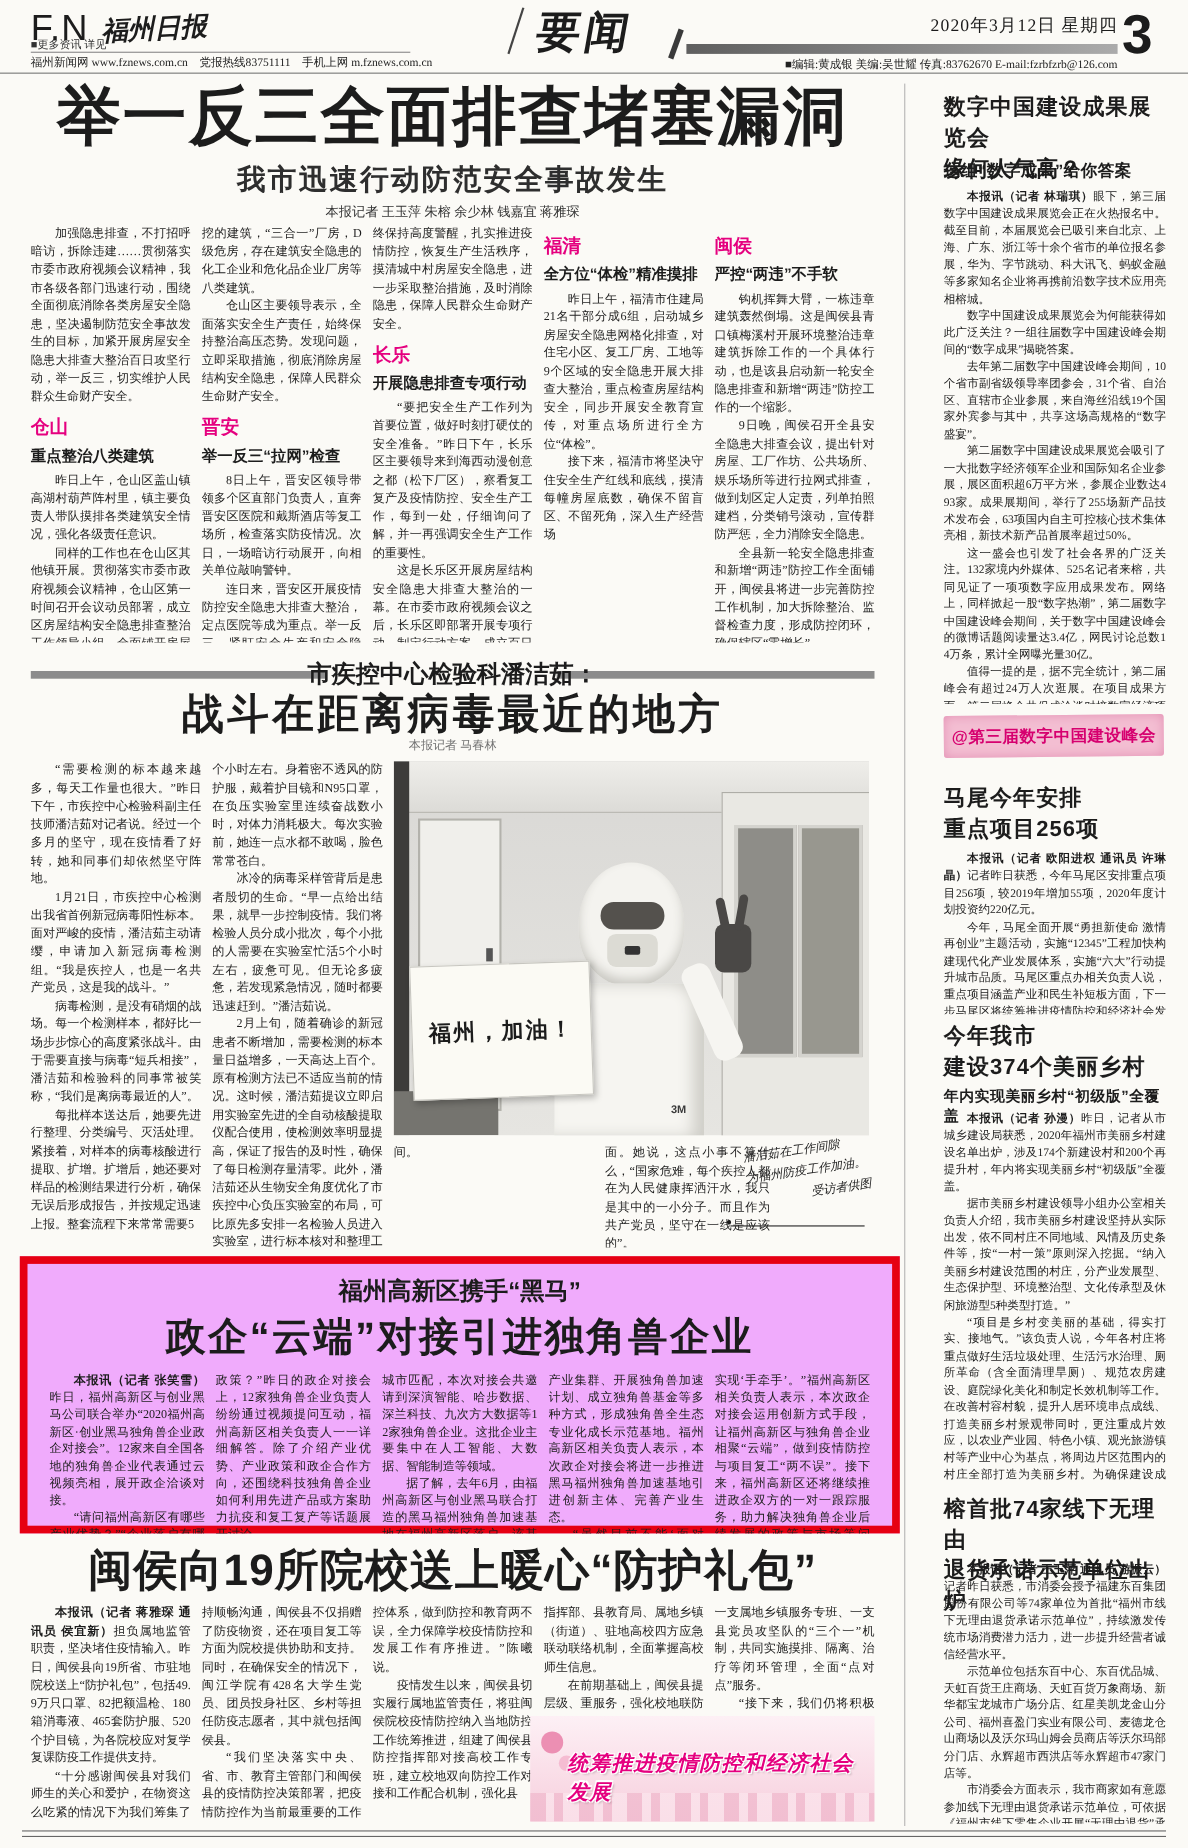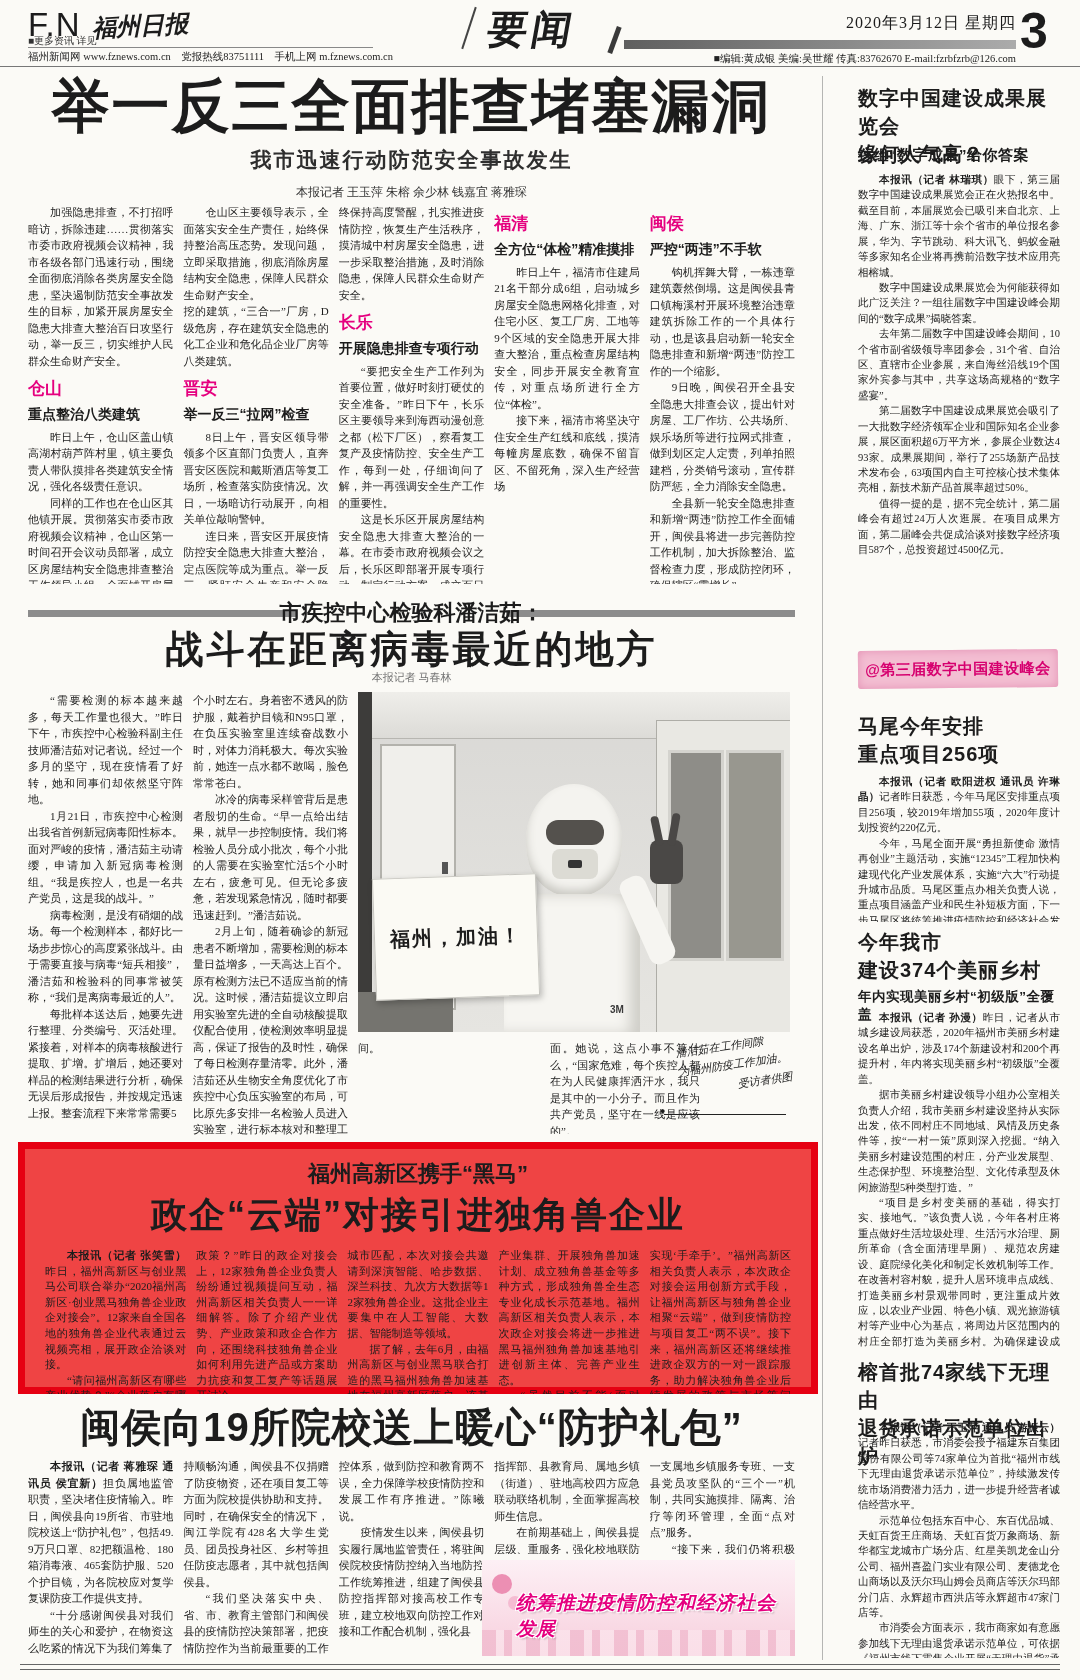--- a/index.html
+++ b/index.html
@@ -26,21 +26,21 @@
   .cols{display:flex;gap:10px;}
   .col{flex:1;overflow:hidden;font-size:11px;line-height:1.5;text-align:justify;word-break:break-all;}
   .para{margin:0;text-indent:2em;}
   .para.noind{text-indent:0;}
   .para b{font-family:"Liberation Sans","DejaVu Sans",sans-serif;font-weight:700;}
   .region{color:#e5007f;font-family:"Liberation Sans","DejaVu Sans",sans-serif;font-weight:900;
           font-size:17px;margin:7px 0 2px;}
   .colhead{font-family:"Liberation Sans","DejaVu Sans",sans-serif;font-weight:700;font-size:14px;margin:0 0 4px;}
   
   .lead-headline{left:28px;top:76px;width:767px;font-size:58px;font-weight:900;letter-spacing:2px;line-height:1.05;}
-  .lead-sub{left:28px;top:146px;width:767px;font-size:21px;font-weight:700;color:#2e2e2e;letter-spacing:2px;}
+  .lead-sub{left:28px;top:146px;width:767px;font-size:26px;font-weight:700;color:#2e2e2e;letter-spacing:2px;}
   .lead-by{left:28px;top:184px;width:767px;font-size:12px;color:#333;}
   .lead-cols{left:28px;top:204px;width:767px;height:380px;}
   
   .mid-bar{height:7px;background:#8c8c8c;top:610px;}
   .mid-bar.l{left:28px;width:268px;}
   .mid-bar.r{left:506px;width:289px;}
   .mid-kicker{left:28px;top:598px;width:767px;font-size:22px;font-weight:900;}
   .mid-headline{left:28px;top:624px;width:767px;font-size:38px;font-weight:900;letter-spacing:3px;}
   .mid-by{left:28px;top:670px;width:767px;font-size:11px;color:#737373;}
   .mid-cols-left{left:28px;top:692px;width:320px;height:443px;}
@@ -69,21 +69,21 @@
   .ph-arm{position:absolute;left:276px;top:182px;width:27px;height:92px;background:#f6f5f1;transform:rotate(-24deg);border-radius:10px;}
   .ph-glove{position:absolute;left:292px;top:148px;width:33px;height:44px;background:#4a4846;border-radius:8px;}
   .ph-f1{position:absolute;left:295px;top:124px;width:8px;height:30px;background:#4a4846;border-radius:4px;transform:rotate(-12deg);}
   .ph-f2{position:absolute;left:312px;top:121px;width:8px;height:33px;background:#4a4846;border-radius:4px;transform:rotate(10deg);}
   .ph-3m{position:absolute;left:252px;top:312px;font-size:10px;font-weight:700;color:#3a3a3a;}
   .ph-sign{position:absolute;left:16px;top:184px;width:162px;height:120px;background:#fbfaf4;border:1px solid #c7c6c0;
            transform:rotate(-2deg);box-shadow:2px 3px 6px rgba(0,0,0,.25);display:flex;align-items:center;justify-content:center;}
   .ph-hand{position:absolute;left:30px;top:190px;width:110px;height:60px;background:radial-gradient(closest-side,#8a8984,transparent);opacity:.45;}
   .ph-sign span{position:relative;font-size:20px;font-weight:700;letter-spacing:2px;}
   
-  .redbox{left:18px;top:1142px;width:786px;height:238px;border:7px solid #e60012;background:#ef4444;}
+  .redbox{left:18px;top:1142px;width:786px;height:238px;border:7px solid #e60012;background:#f0abfc;}
   .rb-kicker{width:100%;margin-top:10px;font-size:22px;font-weight:900;text-align:center;}
   .rb-headline{width:100%;margin-top:2px;font-size:36px;font-weight:900;text-align:center;letter-spacing:2px;}
   .rb-cols{margin:8px 20px 0 20px;height:146px;}
   .rb-cols .col{font-size:11px;line-height:1.42;}
   
   .bt-headline{left:28px;top:1400px;width:767px;font-size:40px;font-weight:900;letter-spacing:1px;}
   .bt-cols{left:28px;top:1458px;width:767px;height:198px;}
   .bt-cols .col:nth-child(4),.bt-cols .col:nth-child(5){height:96px;}
   .banner{left:482px;top:1560px;width:313px;height:96px;background:linear-gradient(#fdf0f5,#f7cfdd);overflow:hidden;}
   .banner-text{position:absolute;left:34px;top:30px;width:270px;font-size:19px;font-weight:900;font-style:italic;
@@ -133,22 +133,22 @@
     <div class="abs lead-by center">本报记者 王玉萍 朱榕 余少林 钱嘉宜 蒋雅琛</div>
     <div class="abs cols lead-cols">
         <div class="col">
           <p class="para">加强隐患排查，不打招呼暗访，拆除违建……贯彻落实市委市政府视频会议精神，我市各级各部门迅速行动，围绕全面彻底消除各类房屋安全隐患，坚决遏制防范安全事故发生的目标，加紧开展房屋安全隐患大排查大整治百日攻坚行动，举一反三，切实维护人民群众生命财产安全。</p>
           <div class="region">仓山</div>
           <div class="colhead">重点整治八类建筑</div>
           <p class="para">昨日上午，仓山区盖山镇高湖村葫芦阵村里，镇主要负责人带队摸排各类建筑安全情况，强化各级责任意识。</p>
           <p class="para">同样的工作也在仓山区其他镇开展。贯彻落实市委市政府视频会议精神，仓山区第一时间召开会议动员部署，成立区房屋结构安全隐患排查整治工作领导小组，全面铺开房屋结构安全隐患大排查大整治百日攻坚行动，逐级明确责任，对各类建筑开展地毯式、拉网式大排查、大整治。</p>
         </div>
         <div class="col">
+          <p class="para noind">挖的建筑，“三合一”厂房，D级危房，存在建筑安全隐患的化工企业和危化品企业厂房等八类建筑。</p>
           <p class="para">仓山区主要领导表示，全面落实安全生产责任，始终保持整治高压态势。发现问题，立即采取措施，彻底消除房屋结构安全隐患，保障人民群众生命财产安全。</p>
-          <p class="para noind">挖的建筑，“三合一”厂房，D级危房，存在建筑安全隐患的化工企业和危化品企业厂房等八类建筑。</p>
           <div class="region">晋安</div>
           <div class="colhead">举一反三“拉网”检查</div>
           <p class="para">8日上午，晋安区领导带领多个区直部门负责人，直奔晋安区医院和戴斯酒店等复工场所，检查落实防疫情况。次日，一场暗访行动展开，向相关单位敲响警钟。</p>
           <p class="para">连日来，晋安区开展疫情防控安全隐患大排查大整治，定点医院等成为重点。举一反三、紧盯安全生产和安全隐患，鼓山镇对辖区酒店开展安全检查督导，特别是农村建房，摸排查处“四无”等各种问题，防患未然。</p>
         </div>
         <div class="col">
           <p class="para noind">终保持高度警醒，扎实推进疫情防控，恢复生产生活秩序，摸清城中村房屋安全隐患，进一步采取整治措施，及时消除隐患，保障人民群众生命财产安全。</p>
           <div class="region">长乐</div>
           <div class="colhead">开展隐患排查专项行动</div>
           <p class="para">“要把安全生产工作列为首要位置，做好时刻打硬仗的安全准备。”昨日下午，长乐区主要领导来到海西动漫创意之都（松下厂区），察看复工复产及疫情防控、安全生产工作，每到一处，仔细询问了解，并一再强调安全生产工作的重要性。</p>
@@ -293,20 +293,21 @@
     <div class="abs sb-title sans" style="top:84px;">
       <div>数字中国建设成果展览会</div>
       <div>缘何人气高？</div>
     </div>
     <div class="abs sb-sub sans" style="top:146px;">这组“数字成果”给你答案</div>
     <div class="abs sb-body" style="top:172px;height:468px;">
         <p class="para"><b>本报讯（记者 林瑞琪）</b>眼下，第三届数字中国建设成果展览会正在火热报名中。截至目前，本届展览会已吸引来自北京、上海、广东、浙江等十余个省市的单位报名参展，华为、字节跳动、科大讯飞、蚂蚁金融等多家知名企业将再携前沿数字技术应用亮相榕城。</p>
         <p class="para">数字中国建设成果展览会为何能获得如此广泛关注？一组往届数字中国建设峰会期间的“数字成果”揭晓答案。</p>
         <p class="para">去年第二届数字中国建设峰会期间，10个省市副省级领导率团参会，31个省、自治区、直辖市企业参展，来自海丝沿线19个国家外宾参与其中，共享这场高规格的“数字盛宴”。</p>
         <p class="para">第二届数字中国建设成果展览会吸引了一大批数字经济领军企业和国际知名企业参展，展区面积超6万平方米，参展企业数达493家。成果展期间，举行了255场新产品技术发布会，63项国内自主可控核心技术集体亮相，新技术新产品首展率超过50%。</p>
+        <p class="para">这一盛会也引发了社会各界的广泛关注。132家境内外媒体、525名记者来榕，共同见证了一项项数字应用成果发布。网络上，同样掀起一股“数字热潮”，第二届数字中国建设峰会期间，关于数字中国建设峰会的微博话题阅读量达3.4亿，网民讨论总数14万条，累计全网曝光量30亿。</p>
         <p class="para">值得一提的是，据不完全统计，第二届峰会有超过24万人次逛展。在项目成果方面，第二届峰会共促成洽谈对接数字经济项目587个，总投资超过4500亿元。</p>
       </div>
 
     <div class="abs badge">
         <span>@第三届数字中国建设峰会</span>
       </div>
 
     <div class="abs sb-title sans" style="top:712px;">
       <div>马尾今年安排</div>
       <div>重点项目256项</div>

